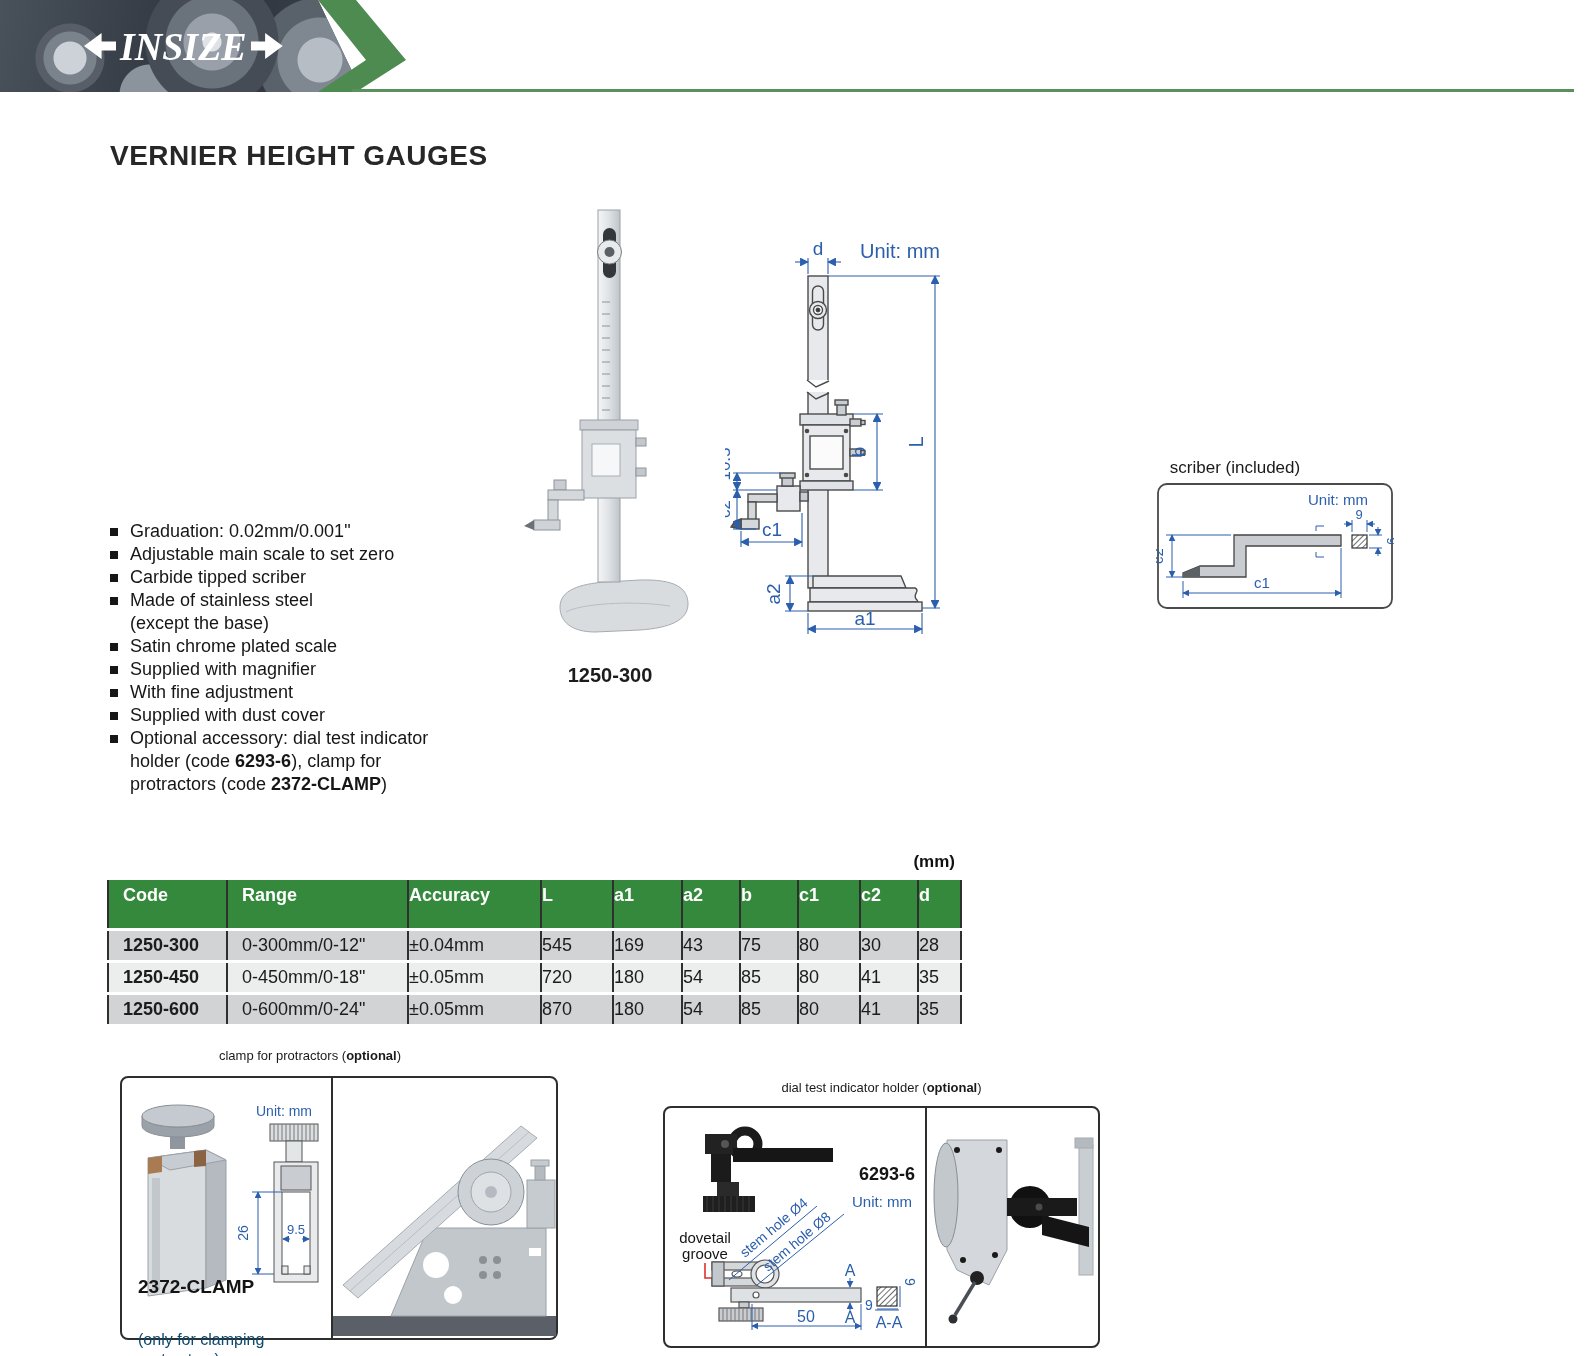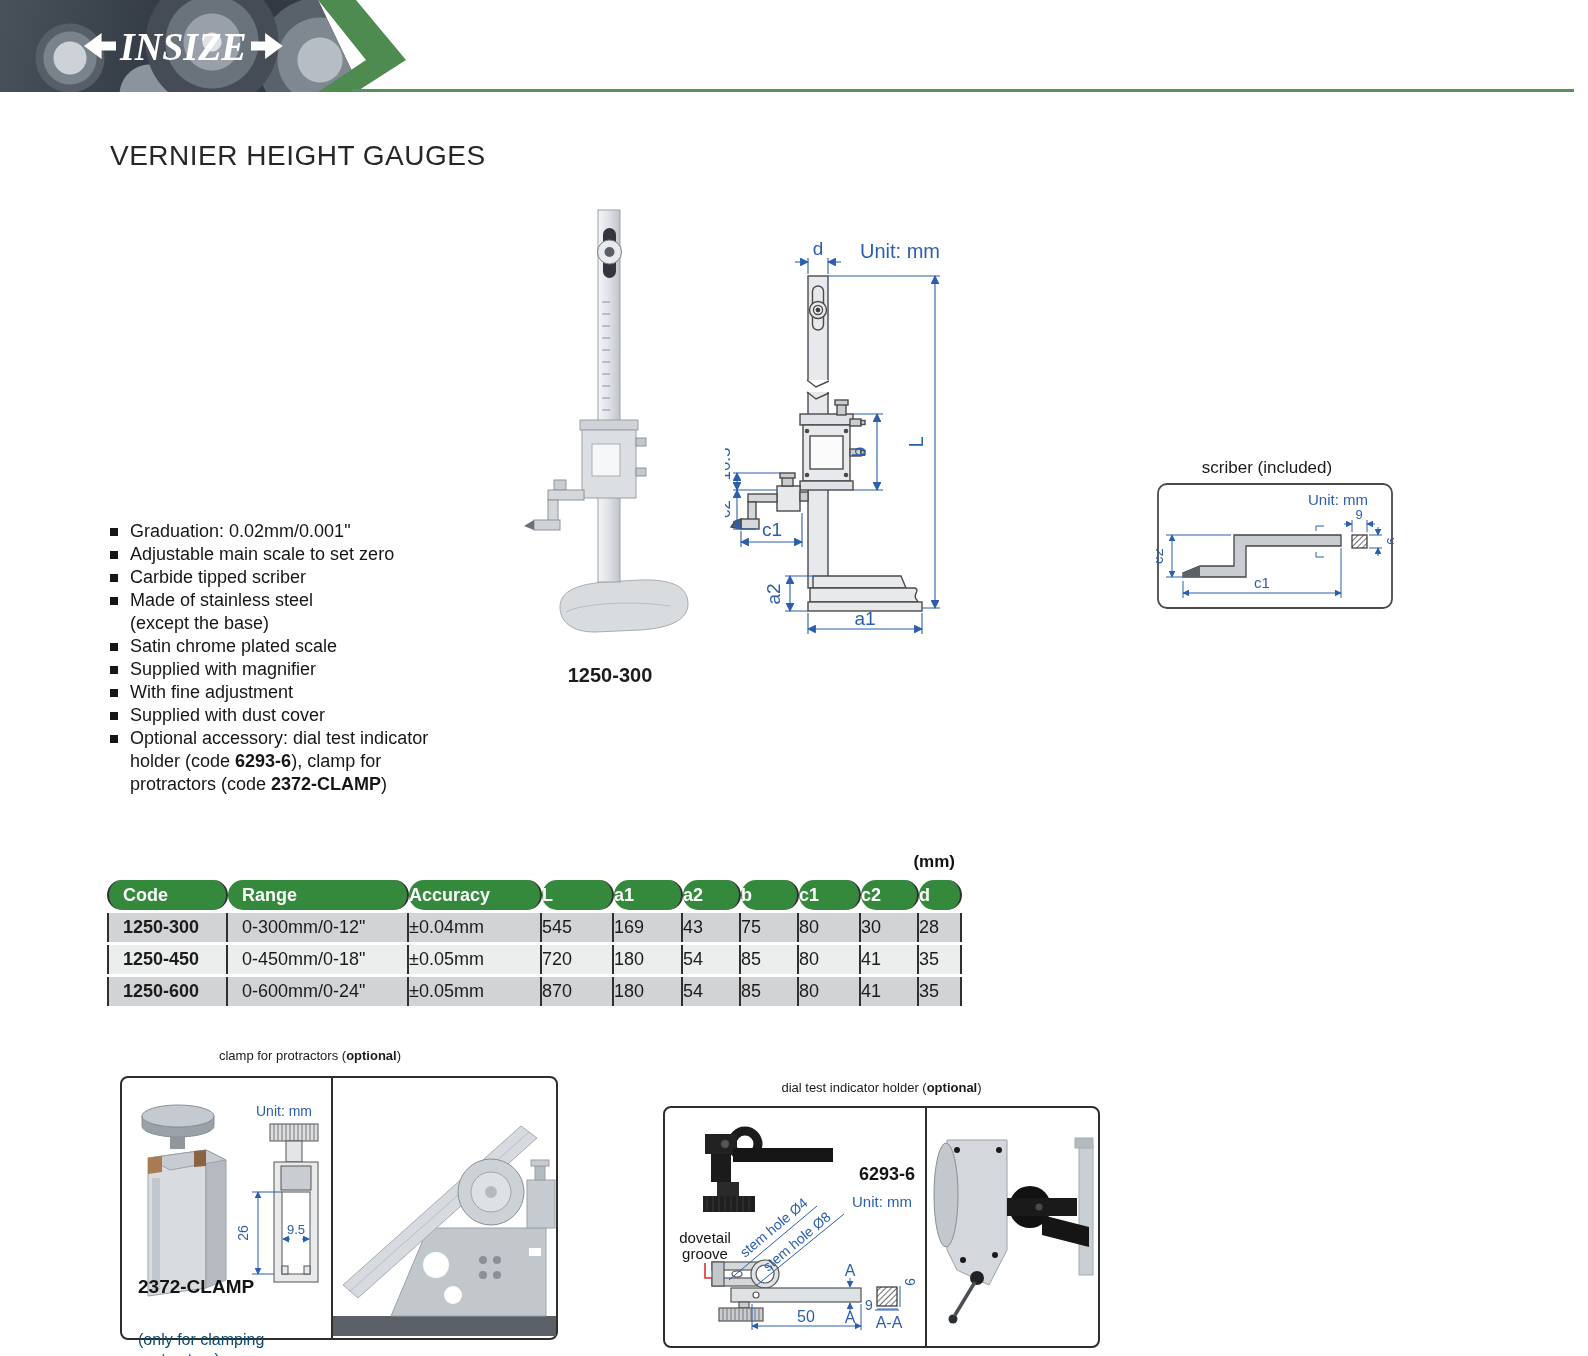--- a/index.html
+++ b/index.html
@@ -17,47 +17,47 @@
       linear-gradient(100deg, #49515b, #2d343d 60%, #3b424c); }
   .hdr-chevron { position:absolute; left:308px; top:0; width:102px; height:92px; background:#4e8b50;
     clip-path:polygon(10px 0, 48px 0, 98px 60px, 48px 92px, 10px 92px, 58px 60px); }
   .hdr-line { position:absolute; left:352px; right:14px; top:89px; height:3px; background:#5a8f5e; }
   .logo { position:absolute; left:84px; top:24px; display:flex; align-items:center; gap:4px;font-family:Liberation Serif, serif; }
   .logo-text { color:#fff; font-size:38px; font-weight:bold; font-style:italic; letter-spacing:0; transform:scaleY(1.05); }
   .arw { width:32px; height:26px; background:#fff; }
   .arw.l { clip-path:polygon(0 50%, 55% 0, 55% 33%, 100% 33%, 100% 67%, 55% 67%, 55% 100%); }
   .arw.r { clip-path:polygon(100% 50%, 45% 0, 45% 33%, 0 33%, 0 67%, 45% 67%, 45% 100%); }
 
-  .page-title { position:absolute; left:110px; top:140px; font-size:28px; font-weight:normal; color:#272727; letter-spacing:.5px; }
+  .page-title { position:absolute; left:110px; top:140px; font-size:28px; font-weight:bold; color:#272727; letter-spacing:.5px; }
 
   
   .features { position:absolute; left:110px; top:520px; width:360px; }
   .feat { display:flex; font-size:18px; line-height:23px; color:#161616; }
   .feat .sq { flex:0 0 8px; width:8px; height:8px; background:#161616; margin:8px 12px 0 0; }
   .feat .b { font-weight:bold; }
   .feat .ft { display:block; }
 
   
   .prod-photo { position:absolute; left:520px; top:192px; }
   .prod-caption { position:absolute; left:520px; top:664px; width:180px; text-align:center; font-size:20px; font-weight:bold; color:#1c1c1c; }
 
   
   .main-drawing { position:absolute; left:725px; top:228px; }
   .dimtext { fill:#2b5fad; font-family:"Liberation Sans", sans-serif; }
-  .scriber-title { position:absolute; left:1148px; top:458px; width:238px; text-align:center; font-size:17px; color:#1a1a1a; }
+  .scriber-title { position:absolute; left:1116px; top:458px; width:238px; text-align:center; font-size:17px; color:#1a1a1a; }
   .scriber-svg { position:absolute; left:1156px; top:482px; }
 
   
   .mm-note { position:absolute; left:107px; top:852px; width:848px; text-align:right; font-size:17px; font-weight:bold; color:#111; }
   .spec-table { position:absolute; left:107px; top:880px; display:grid;
     grid-template-columns:121px 181px 133px 72px 69px 58px 58px 62px 58px 43px; row-gap:3px; }
   .spec-table .c { height:29px; line-height:29px; font-size:18px; color:#1c1c1c; text-align:left;
     border-right:2px solid #2f2f2f; }
   .spec-table .c.first { border-left:2px solid #2f2f2f; }
-  .spec-table .th { height:30px; line-height:30px; background:#35893d; color:#fff; font-weight:bold;border-radius:15px; }
+  .spec-table .th { height:48px; line-height:30px; background:#35893d; color:#fff; font-weight:bold; }
   .spec-table .lft { text-align:left; padding-left:14px; }
   .spec-table .bold { font-weight:bold; }
   .spec-table .r1 { background:#d2d3d5; } .spec-table .r2 { background:#eceded; }
 
   
   .acc-title { position:absolute; font-size:13px; color:#1a1a1a; text-align:center; }
   .acc-title .b { font-weight:bold; }
   .acc-box { position:absolute; border:2px solid #2e2e2e; border-radius:8px; background:#fff; }
   .acc-div { position:absolute; top:0; bottom:0; width:2px; background:#2e2e2e; }
   .clamp-code { position:absolute; left:16px; top:198px; font-size:19px; font-weight:bold; color:#141414; }

